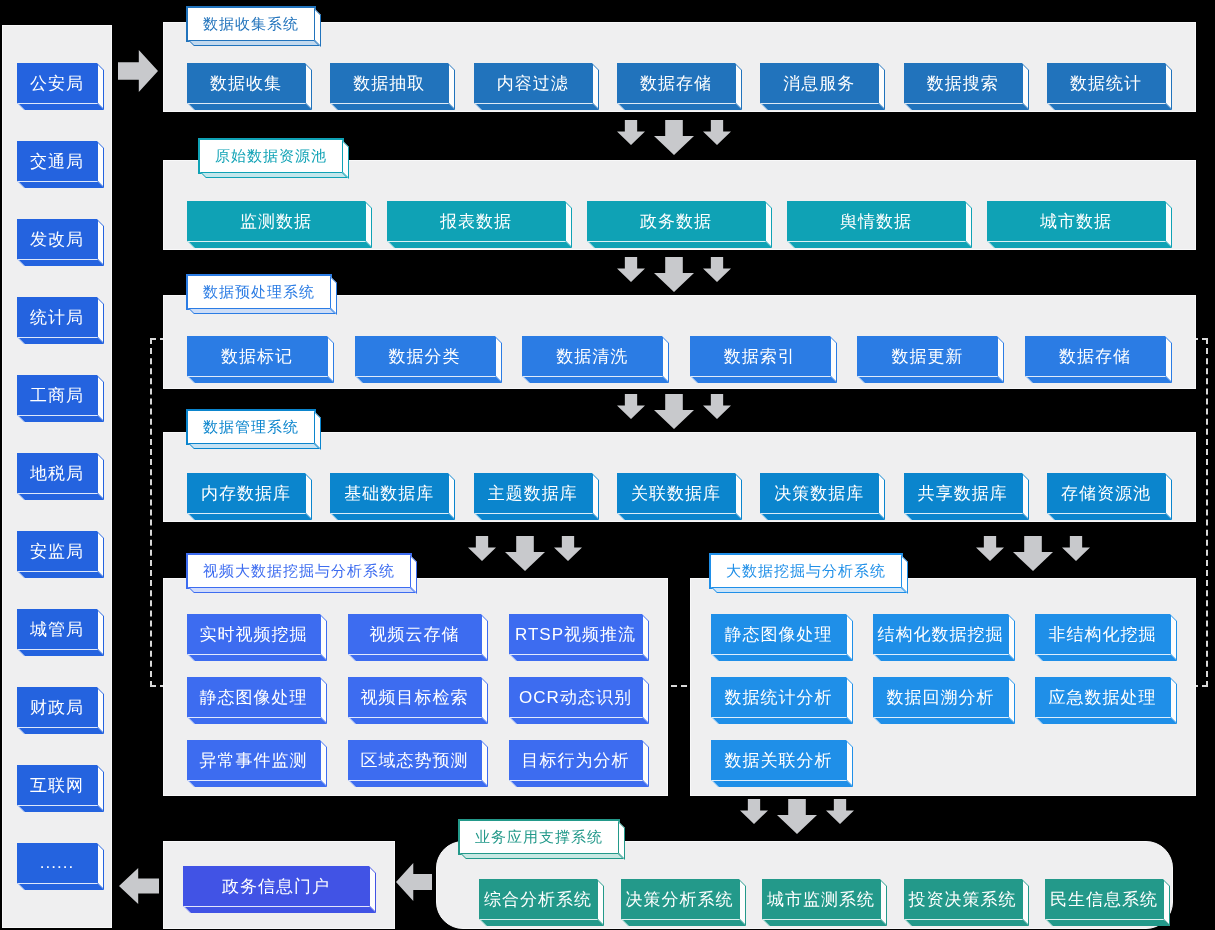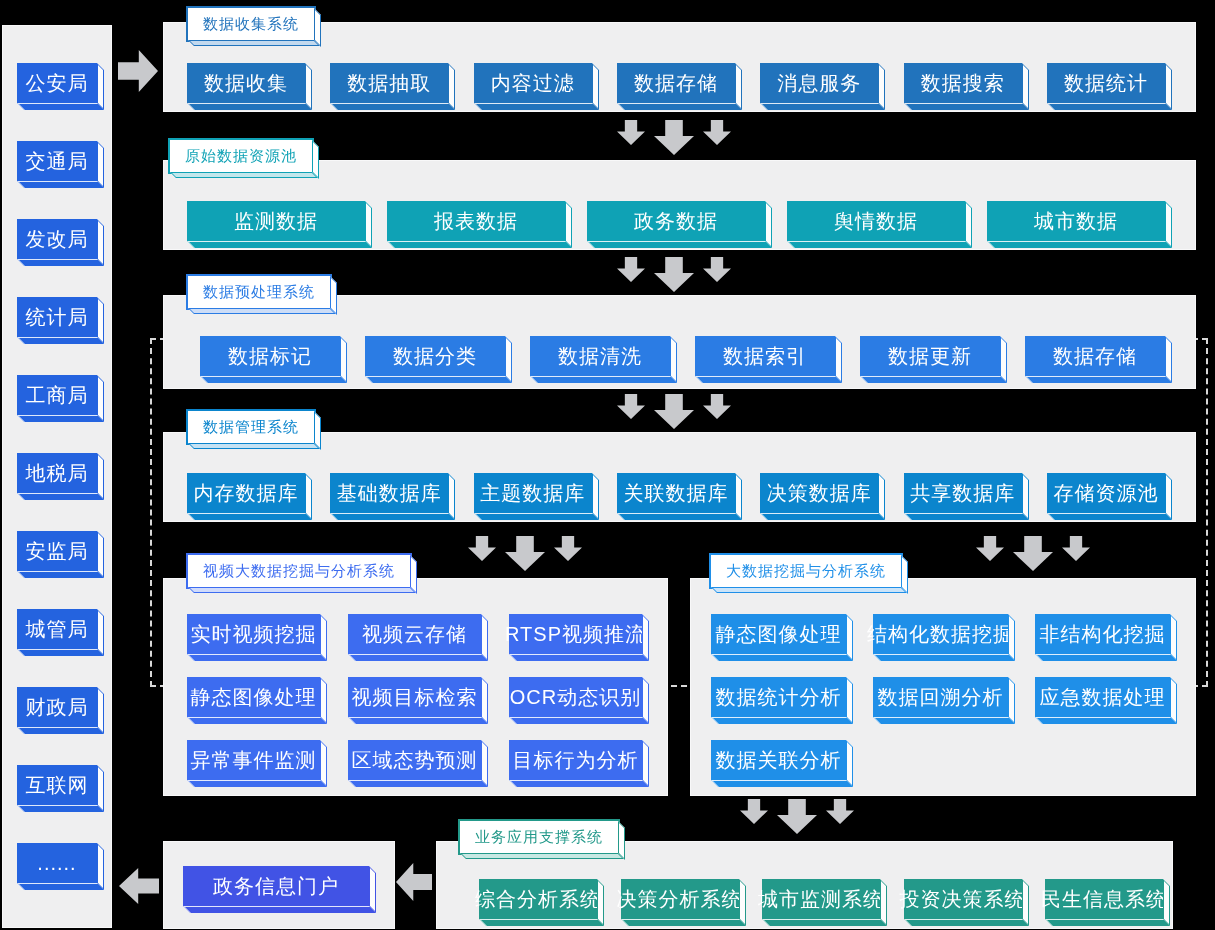--- a/index.html
+++ b/index.html
@@ -14,21 +14,21 @@
   }
   
   .dashed-box{
     position:absolute;left:150px;top:338px;width:1058px;height:349px;
     border:2px dashed #d9d9d9;box-sizing:border-box;z-index:0;
   }
   
   .b3{
     position:relative;height:40px;box-sizing:border-box;
     display:flex;align-items:center;justify-content:center;
-    background:var(--c);color:#fff;font-size:20px;letter-spacing:1px;
+    background:var(--c);color:#fff;font-size:17px;letter-spacing:1px;
     white-space:nowrap;
   }
   .b3::before{ 
     content:"";position:absolute;left:100%;top:0;width:7px;height:100%;
     background:#fdfdfd;border:1px solid var(--c);box-sizing:border-box;
     transform:skewY(45deg);transform-origin:0 0;
   }
   .b3::after{ 
     content:"";position:absolute;top:100%;left:0;width:100%;height:7px;
     background:var(--c);border-top:1px solid rgba(255,255,255,.85);
@@ -59,21 +59,21 @@
   .s-pre{--c:#2b7ce4;--light:#cdddf7;}
   .s-manage{--c:#0b85cd;--light:#c6e2f3;}
   .s-video{--c:#3d6cf0;--light:#d0dbfb;}
   .s-mining{--c:#1f8fe8;--light:#cbe4f9;}
   .s-apps{--c:#23998a;--light:#c8e8e3;}
   .s-portal{--c:#4153e5;--light:#d0d6fa;}
   
   .row-items{display:flex;justify-content:space-between;padding:40px 30px 0 23px;}
   .row-items .b3{flex:0 0 auto;}
   .w118 .b3{width:118px;}
-  .w140 .b3{width:140px;margin-left:13px;}
+  .w140 .b3{width:140px;}
   .w178 .b3{width:178px;}
   .grid3{display:grid;column-gap:28px;row-gap:23px;margin:35px 0 0 23px;}
   .gl{grid-template-columns:repeat(3,133px);}
   .gr{grid-template-columns:repeat(3,135px);margin-left:20px;column-gap:27px;}
   .apps-items{display:flex;justify-content:space-between;padding:37px 9px 0 42px;}
   .apps-items .b3{width:118px;}
   .side-items{
     display:flex;flex-direction:column;justify-content:space-between;
     align-items:center;height:100%;box-sizing:border-box;padding:37px 0 44px;
   }
@@ -128,21 +128,21 @@
     </div>
 </div>
 
 <div class="ic" style="left:617px;top:120px;">
   <span class="ad s"></span>
   <span class="ad b"></span>
   <span class="ad s"></span>
 </div>
 
 <div class="panel s-raw" style="left:163px;top:160px;width:1033px;height:90px;">
-  <div class="tag" style="left:4px;top:-23px;">原始数据资源池</div>
+  <div class="tag" style="left:34px;top:-23px;">原始数据资源池</div>
   <div class="row-items w178">
       <div class="b3">监测数据</div>
       <div class="b3">报表数据</div>
       <div class="b3">政务数据</div>
       <div class="b3">舆情数据</div>
       <div class="b3">城市数据</div>
     </div>
 </div>
 
 <div class="ic" style="left:617px;top:257px;">
@@ -220,21 +220,21 @@
       <div class="b3">数据关联分析</div>
     </div>
 </div>
 
 <div class="ic" style="left:740px;top:799px;">
   <span class="ad s"></span>
   <span class="ad b"></span>
   <span class="ad s"></span>
 </div>
 
-<div class="panel s-apps" style="left:436px;top:841px;width:737px;height:88px;">
+<div class="panel s-apps" style="left:436px;top:841px;width:737px;height:88px;border-radius:27px;">
   <div class="tag" style="left:21px;top:-23px;">业务应用支撑系统</div>
   <div class="apps-items">
       <div class="b3">综合分析系统</div>
       <div class="b3">决策分析系统</div>
       <div class="b3">城市监测系统</div>
       <div class="b3">投资决策系统</div>
       <div class="b3">民生信息系统</div>
     </div>
 </div>
 

